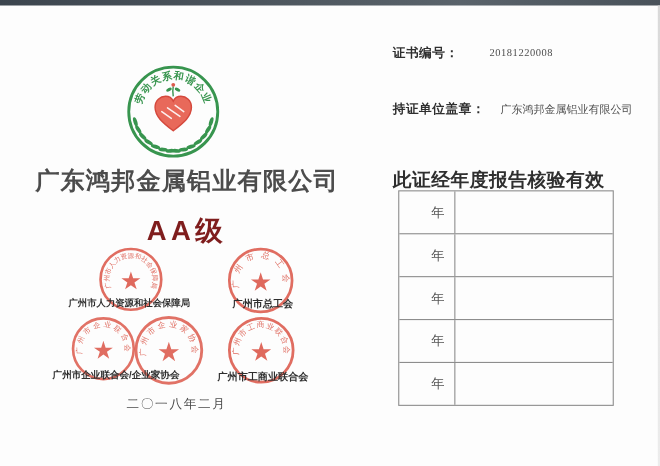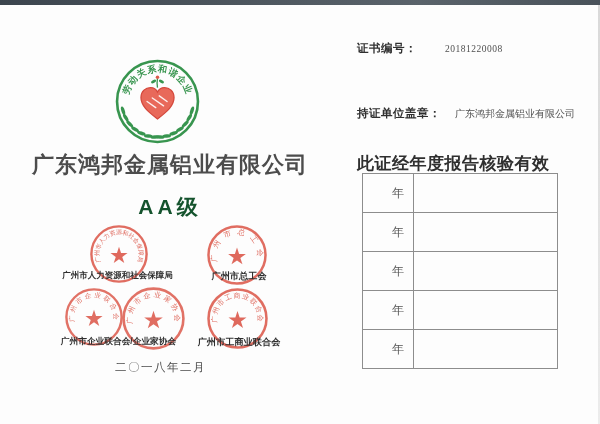--- a/index.html
+++ b/index.html
@@ -19,46 +19,46 @@
     background:linear-gradient(to bottom,#d9d9d9,#ececec);
   }
   
   .left-page { position:absolute; left:0; top:0; width:330px; height:424px; }
   .emblem { position:absolute; left:114px; top:58px; width:87px; height:87px; }
   .title-block { position:absolute; left:25px; top:150px; width:290px; text-align:center; }
   .title-line1 {
     font-size:22px; font-weight:bold; color:#4c4c4c; letter-spacing:1px; white-space:nowrap;
   }
   .title-line2 {
-    font-size:21px; font-weight:bold; color:#14532d; letter-spacing:4px; margin-top:13px;
+    font-size:25px; font-weight:bold; color:#7f1d1d; letter-spacing:4px; margin-top:13px;
   }
   .seal { position:absolute; }
   .seal svg { width:100%; height:100%; }
   .seal-1 { left:89px;  top:224px; width:60px; height:60px; }
   .seal-2 { left:206px; top:224px; width:62px; height:62px; }
   .seal-3a { left:64px;  top:287px; width:60px; height:60px; }
   .seal-3b { left:121px; top:286px; width:65px; height:65px; }
   .seal-4 { left:206px; top:287px; width:63px; height:63px; }
   .stamp-label {
     position:absolute; font-weight:bold; color:#2e2e2e; font-size:9px;
     white-space:nowrap; text-align:center; letter-spacing:0px;
   }
   .stamp-label-1 { left:60px;  top:270px; width:115px; font-size:8.5px; }
   .stamp-label-2 { left:208px; top:270px; width:62px;  font-size:9.2px; }
-  .stamp-label-3 { left:50px;  top:336px; width:137px; font-size:8.7px; }
+  .stamp-label-3 { left:37px;  top:336px; width:137px; font-size:8.7px; }
   .stamp-label-4 { left:194px; top:336px; width:90px;  font-size:9.2px; }
   .cert-date {
     position:absolute; left:115px; top:360px; width:110px; text-align:left;
     font-size:11.5px; color:#4a4a4a; letter-spacing:1.5px; white-space:nowrap;
   }
   
   .right-page { position:absolute; left:330px; top:0; width:270px; height:424px; }
   .field-row { position:absolute; left:27px; display:flex; align-items:center; }
   .row-certno { top:41px; }
-  .row-holder { top:106px; }
+  .row-holder { top:92px; }
   .field-label { font-size:11.5px; font-weight:bold; color:#2f2f2f; letter-spacing:0.5px; white-space:nowrap; }
   .field-value {
     font-family:"Liberation Serif", serif;
     color:#4f4f4f; white-space:nowrap;
   }
   .certno-value { font-size:9.5px; margin-left:28px; letter-spacing:0.5px; }
   .holder-value { font-size:10px; margin-left:14px;font-family:Liberation Serif, serif; }
   .table-caption {
     position:absolute; left:27px; top:152px;
     font-size:17px; font-weight:bold; color:#2f2f2f; letter-spacing:0.5px; white-space:nowrap;

